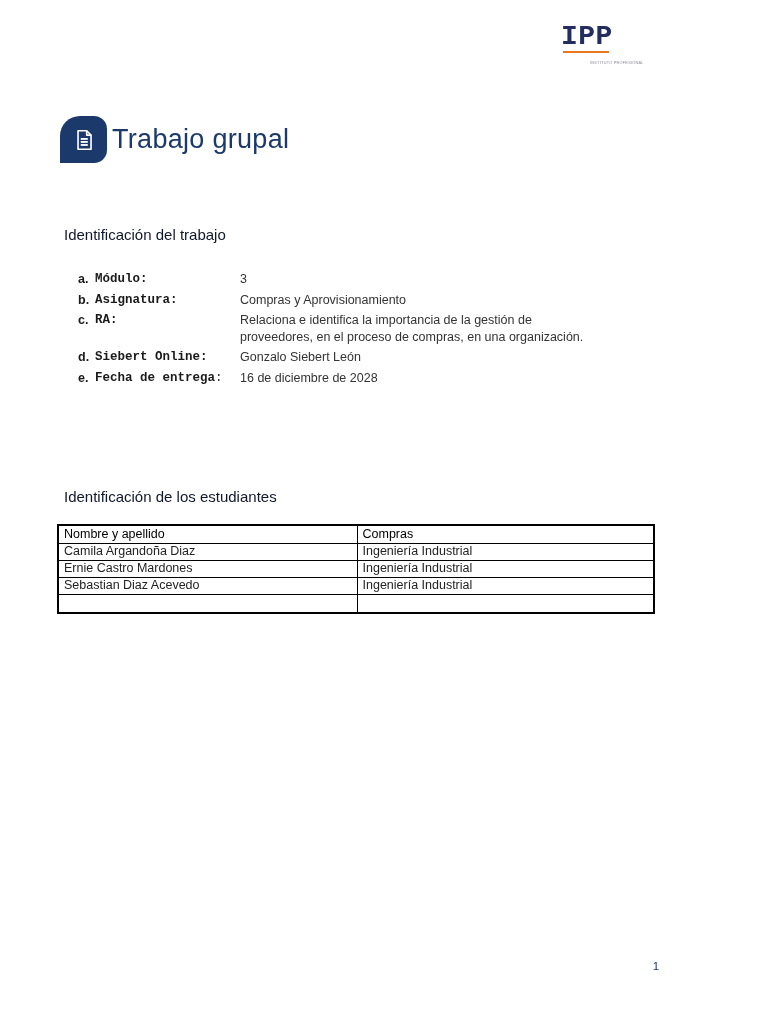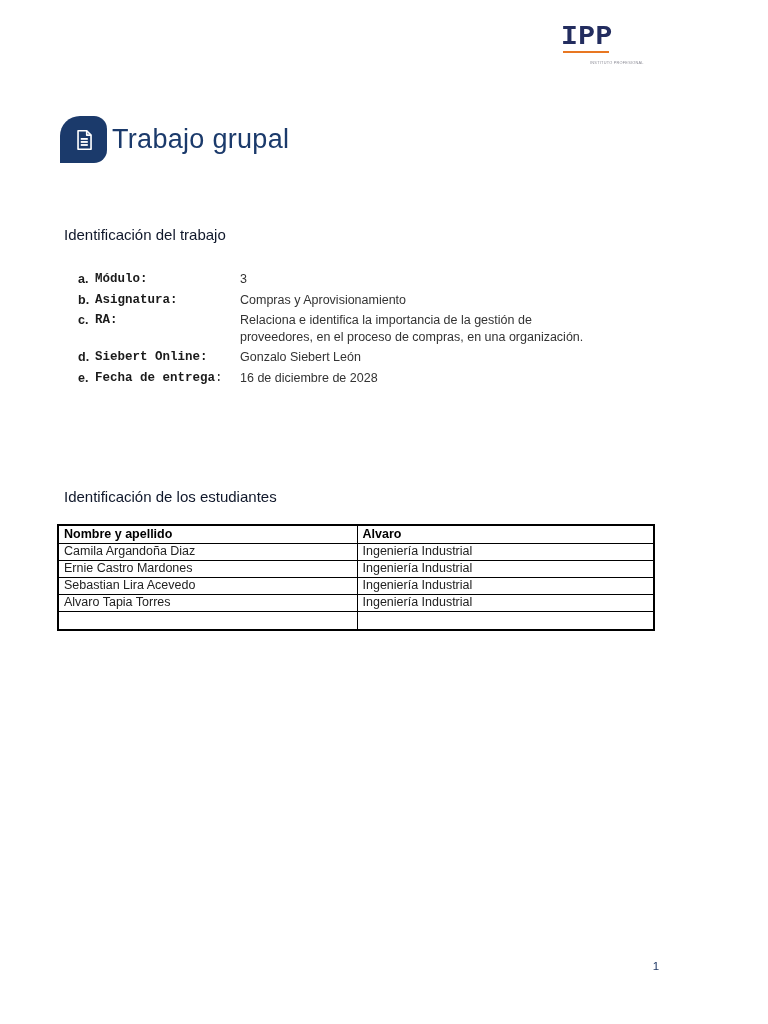--- a/index.html
+++ b/index.html
@@ -117,21 +117,21 @@
     padding: 0 5px;
     text-align: left;
     vertical-align: middle;
     height: 17px;
     line-height: 15px;
     font-weight: normal;
     white-space: nowrap;
     overflow: hidden;
   }
   .students-table th {
-    font-weight: bold;
+    font-weight: normal;
     height: 18px;
     color: #000000;
   }
   .students-table .col-name { width: 299px; }
   .students-table tr.empty-row td { height: 19px; }
 
   
   .page-number {
     position: absolute;
     left: 648px;
@@ -195,38 +195,34 @@
       <span class="d-value">16 de diciembre de 2028</span>
     </div>
   </div>
 
   <h2 class="section-heading heading-students">Identificación de los estudiantes</h2>
 
   <table class="students-table">
     <thead>
       <tr>
         <th class="col-name">Nombre y apellido</th>
-        <th>Alvaro</th>
+        <th>Compras</th>
       </tr>
     </thead>
     <tbody>
       <tr>
         <td>Camila Argandoña Diaz</td>
         <td>Ingeniería Industrial</td>
       </tr>
       <tr>
         <td>Ernie Castro Mardones</td>
         <td>Ingeniería Industrial</td>
       </tr>
       <tr>
-        <td>Sebastian Lira Acevedo</td>
-        <td>Ingeniería Industrial</td>
-      </tr>
-      <tr>
-        <td>Alvaro Tapia Torres</td>
+        <td>Sebastian Diaz Acevedo</td>
         <td>Ingeniería Industrial</td>
       </tr>
       <tr class="empty-row">
         <td></td>
         <td></td>
       </tr>
     </tbody>
   </table>
 
   <div class="page-number">1</div>

